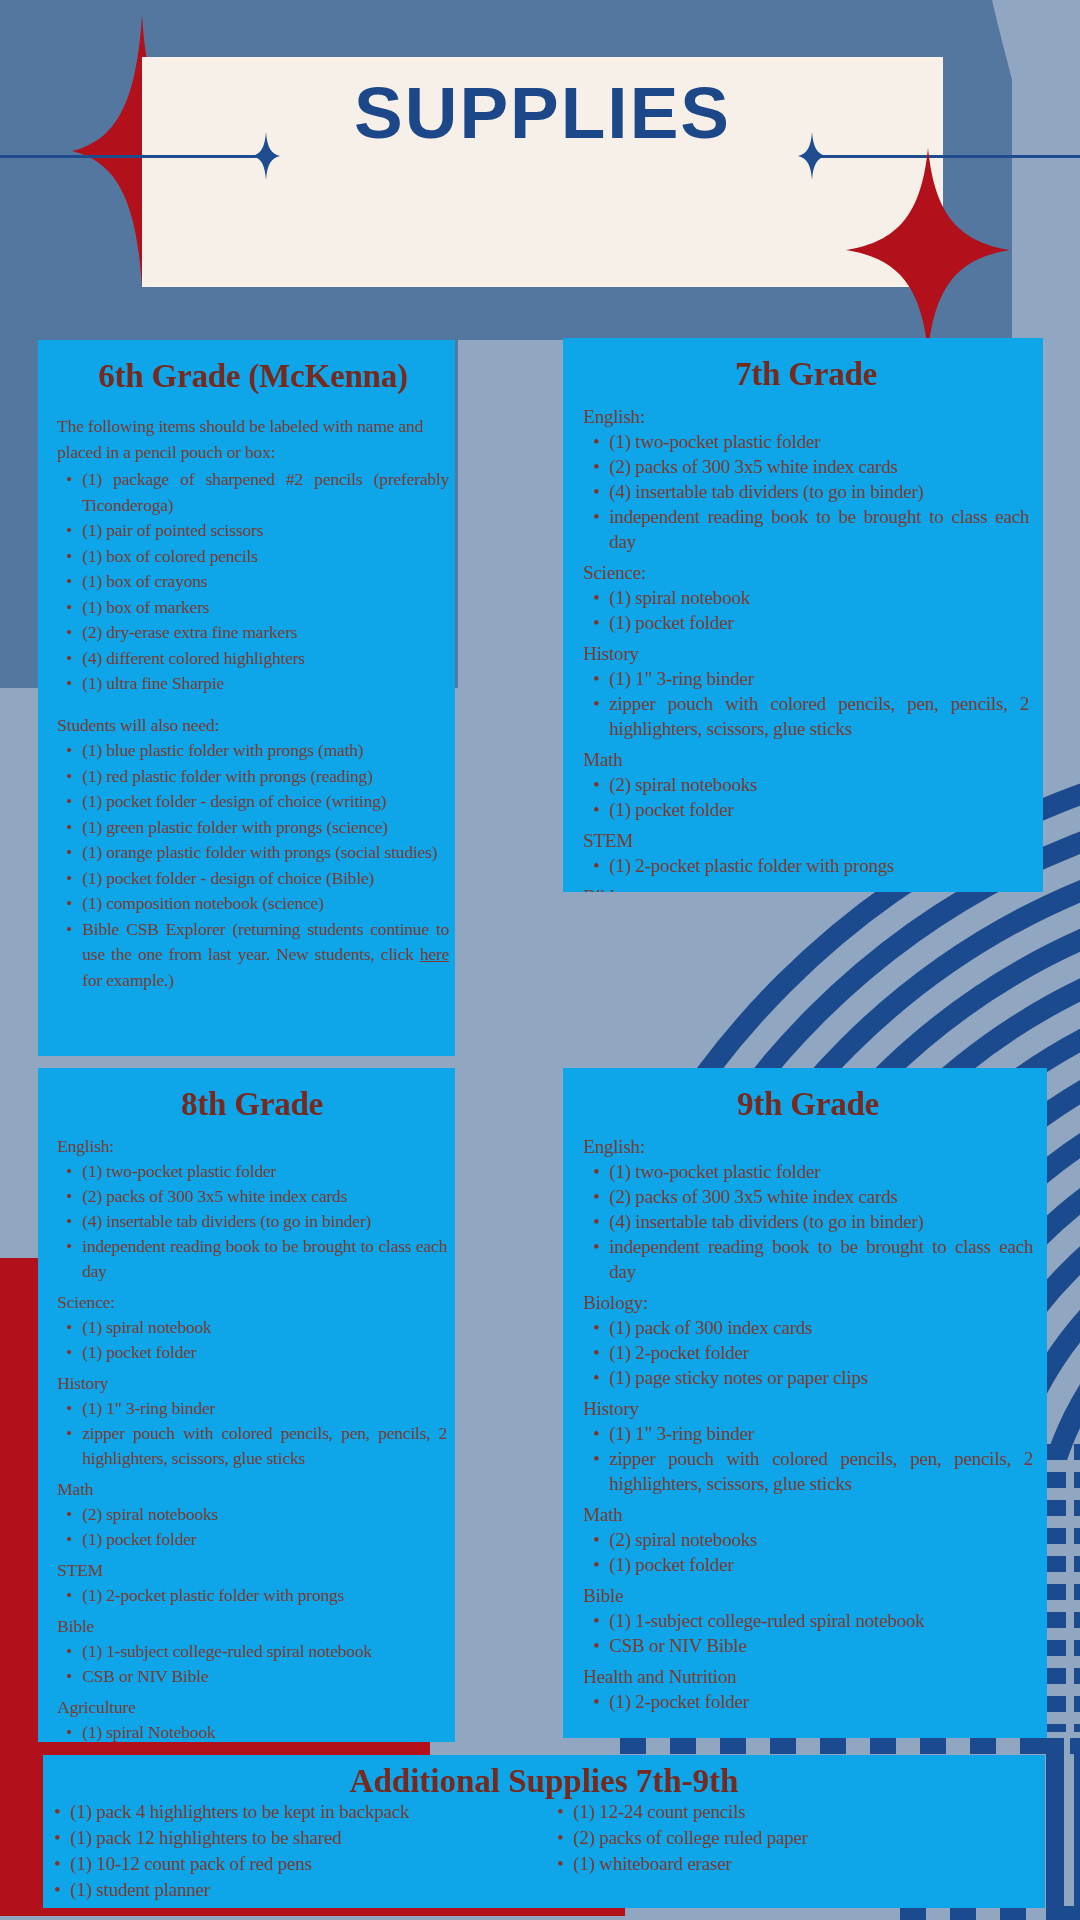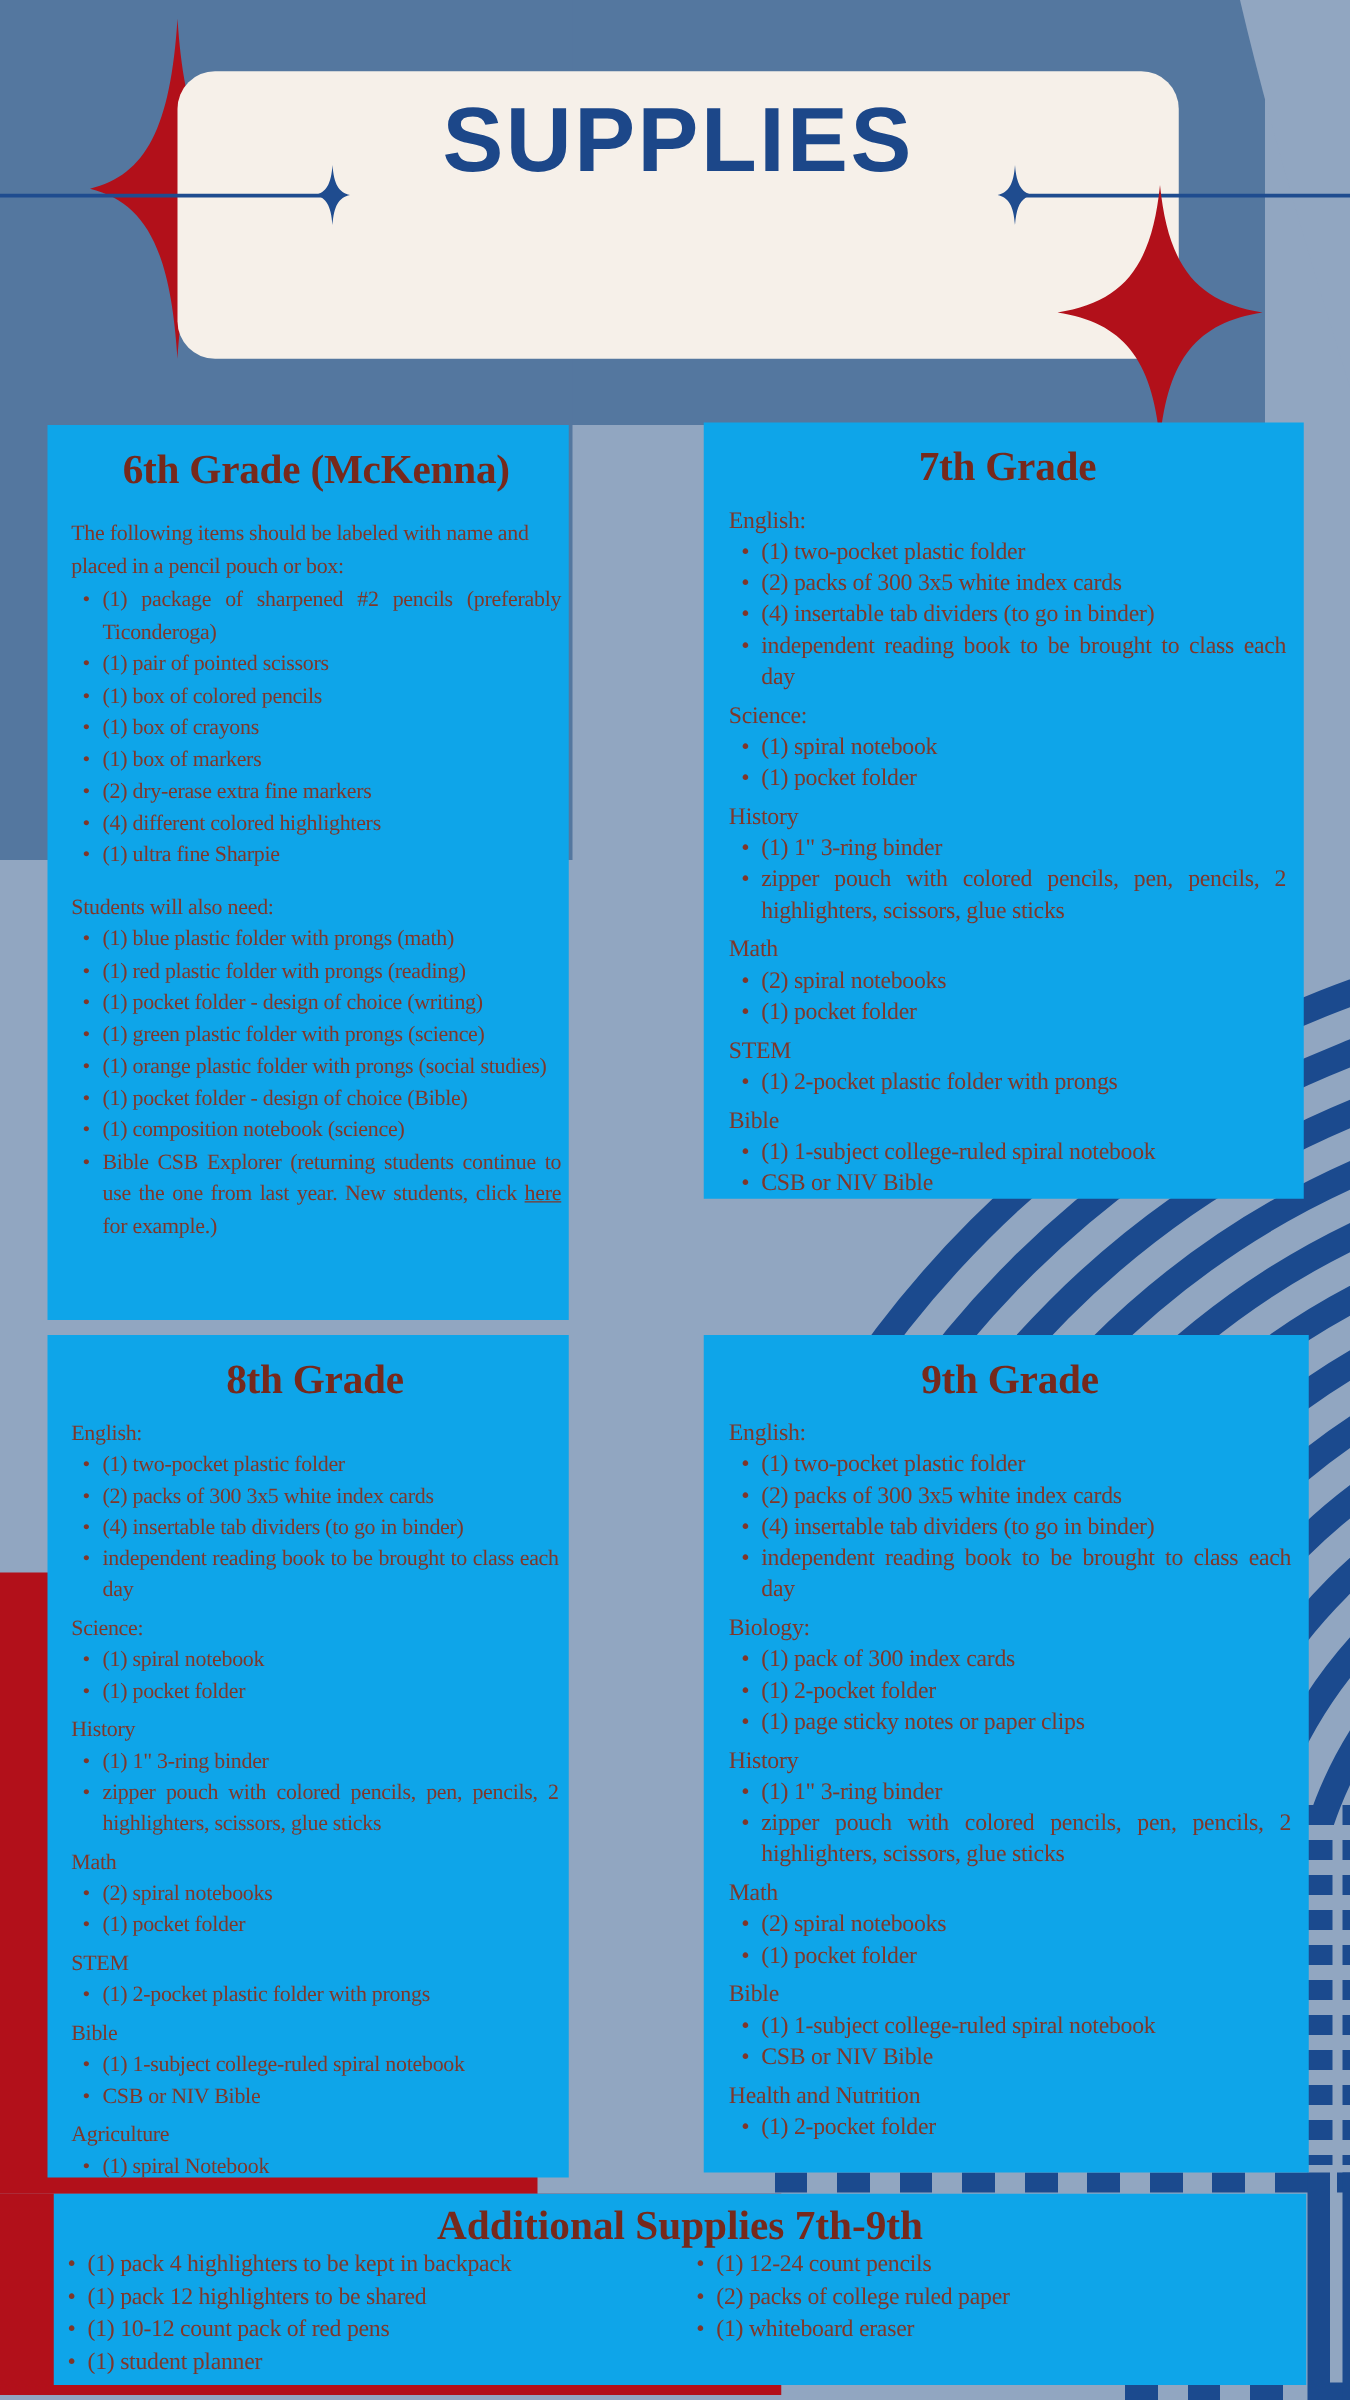--- a/index.html
+++ b/index.html
@@ -29,37 +29,37 @@
   .dash-row-bottom{left:900px;top:1906px;width:180px;height:14px;
     background:repeating-linear-gradient(90deg,#1b4a8e 0 26px,rgba(0,0,0,0) 26px 50px);}
   .vdash-1{left:1046px;top:1444px;width:20px;height:288px;
     background:repeating-linear-gradient(180deg,#1b4a8e 0 16px,rgba(0,0,0,0) 16px 28px);}
   .vdash-2{left:1074px;top:1444px;width:6px;height:288px;
     background:repeating-linear-gradient(180deg,#1b4a8e 0 16px,rgba(0,0,0,0) 16px 28px);}
   .vbar-1{left:1046px;top:1738px;width:18px;height:182px;background:#1b4a8e;}
   .vbar-2{left:1074px;top:1738px;width:6px;height:182px;background:#1b4a8e;}
 
   
-  .title-card{left:142px;top:57px;width:801px;height:230px;background:#f6f0e9;border-radius:30px;}
+  .title-card{left:142px;top:57px;width:801px;height:230px;background:#f6f0e9;}
   .title-card h1{
     margin:0;padding-top:12px;text-align:center;
     font-family:"Liberation Sans", sans-serif;font-weight:bold;
     font-size:73px;line-height:88px;letter-spacing:2px;color:#1c4789;
   }
 
   
   .card{background:#0ea5e9;box-sizing:border-box;color:#7f372a;overflow:hidden;}
   .card h2{
     margin:0 0 8px 0;text-align:center;font-weight:bold;
     font-size:33px;line-height:44px;color:#76291c;
     font-family:"Liberation Serif", serif;
   }
   .card-6{left:38px;top:340px;width:417px;height:716px;padding:14px 6px 8px 19px;
     font-size:17.5px;line-height:25.5px;letter-spacing:-0.2px;}
-  .card-7{left:563px;top:338px;width:480px;height:621px;padding:14px 14px 8px 20px;
+  .card-7{left:563px;top:338px;width:480px;height:554px;padding:14px 14px 8px 20px;
     font-size:19px;line-height:25px;letter-spacing:-0.2px;}
   .card-8{left:38px;top:1068px;width:417px;height:674px;padding:14px 8px 8px 19px;
     font-size:17.5px;line-height:25px;letter-spacing:-0.2px;}
   .card-9{left:563px;top:1068px;width:484px;height:670px;padding:14px 14px 8px 20px;
     font-size:19px;line-height:25px;letter-spacing:-0.2px;}
 
   .intro{margin:16px 0 2px 0;}
   .subhead{margin:16px 0 0 0;}
   .sec-label{margin:6px 0 0 0;}
   ul.blist{margin:0;padding:0 0 0 25px;list-style:none;}

